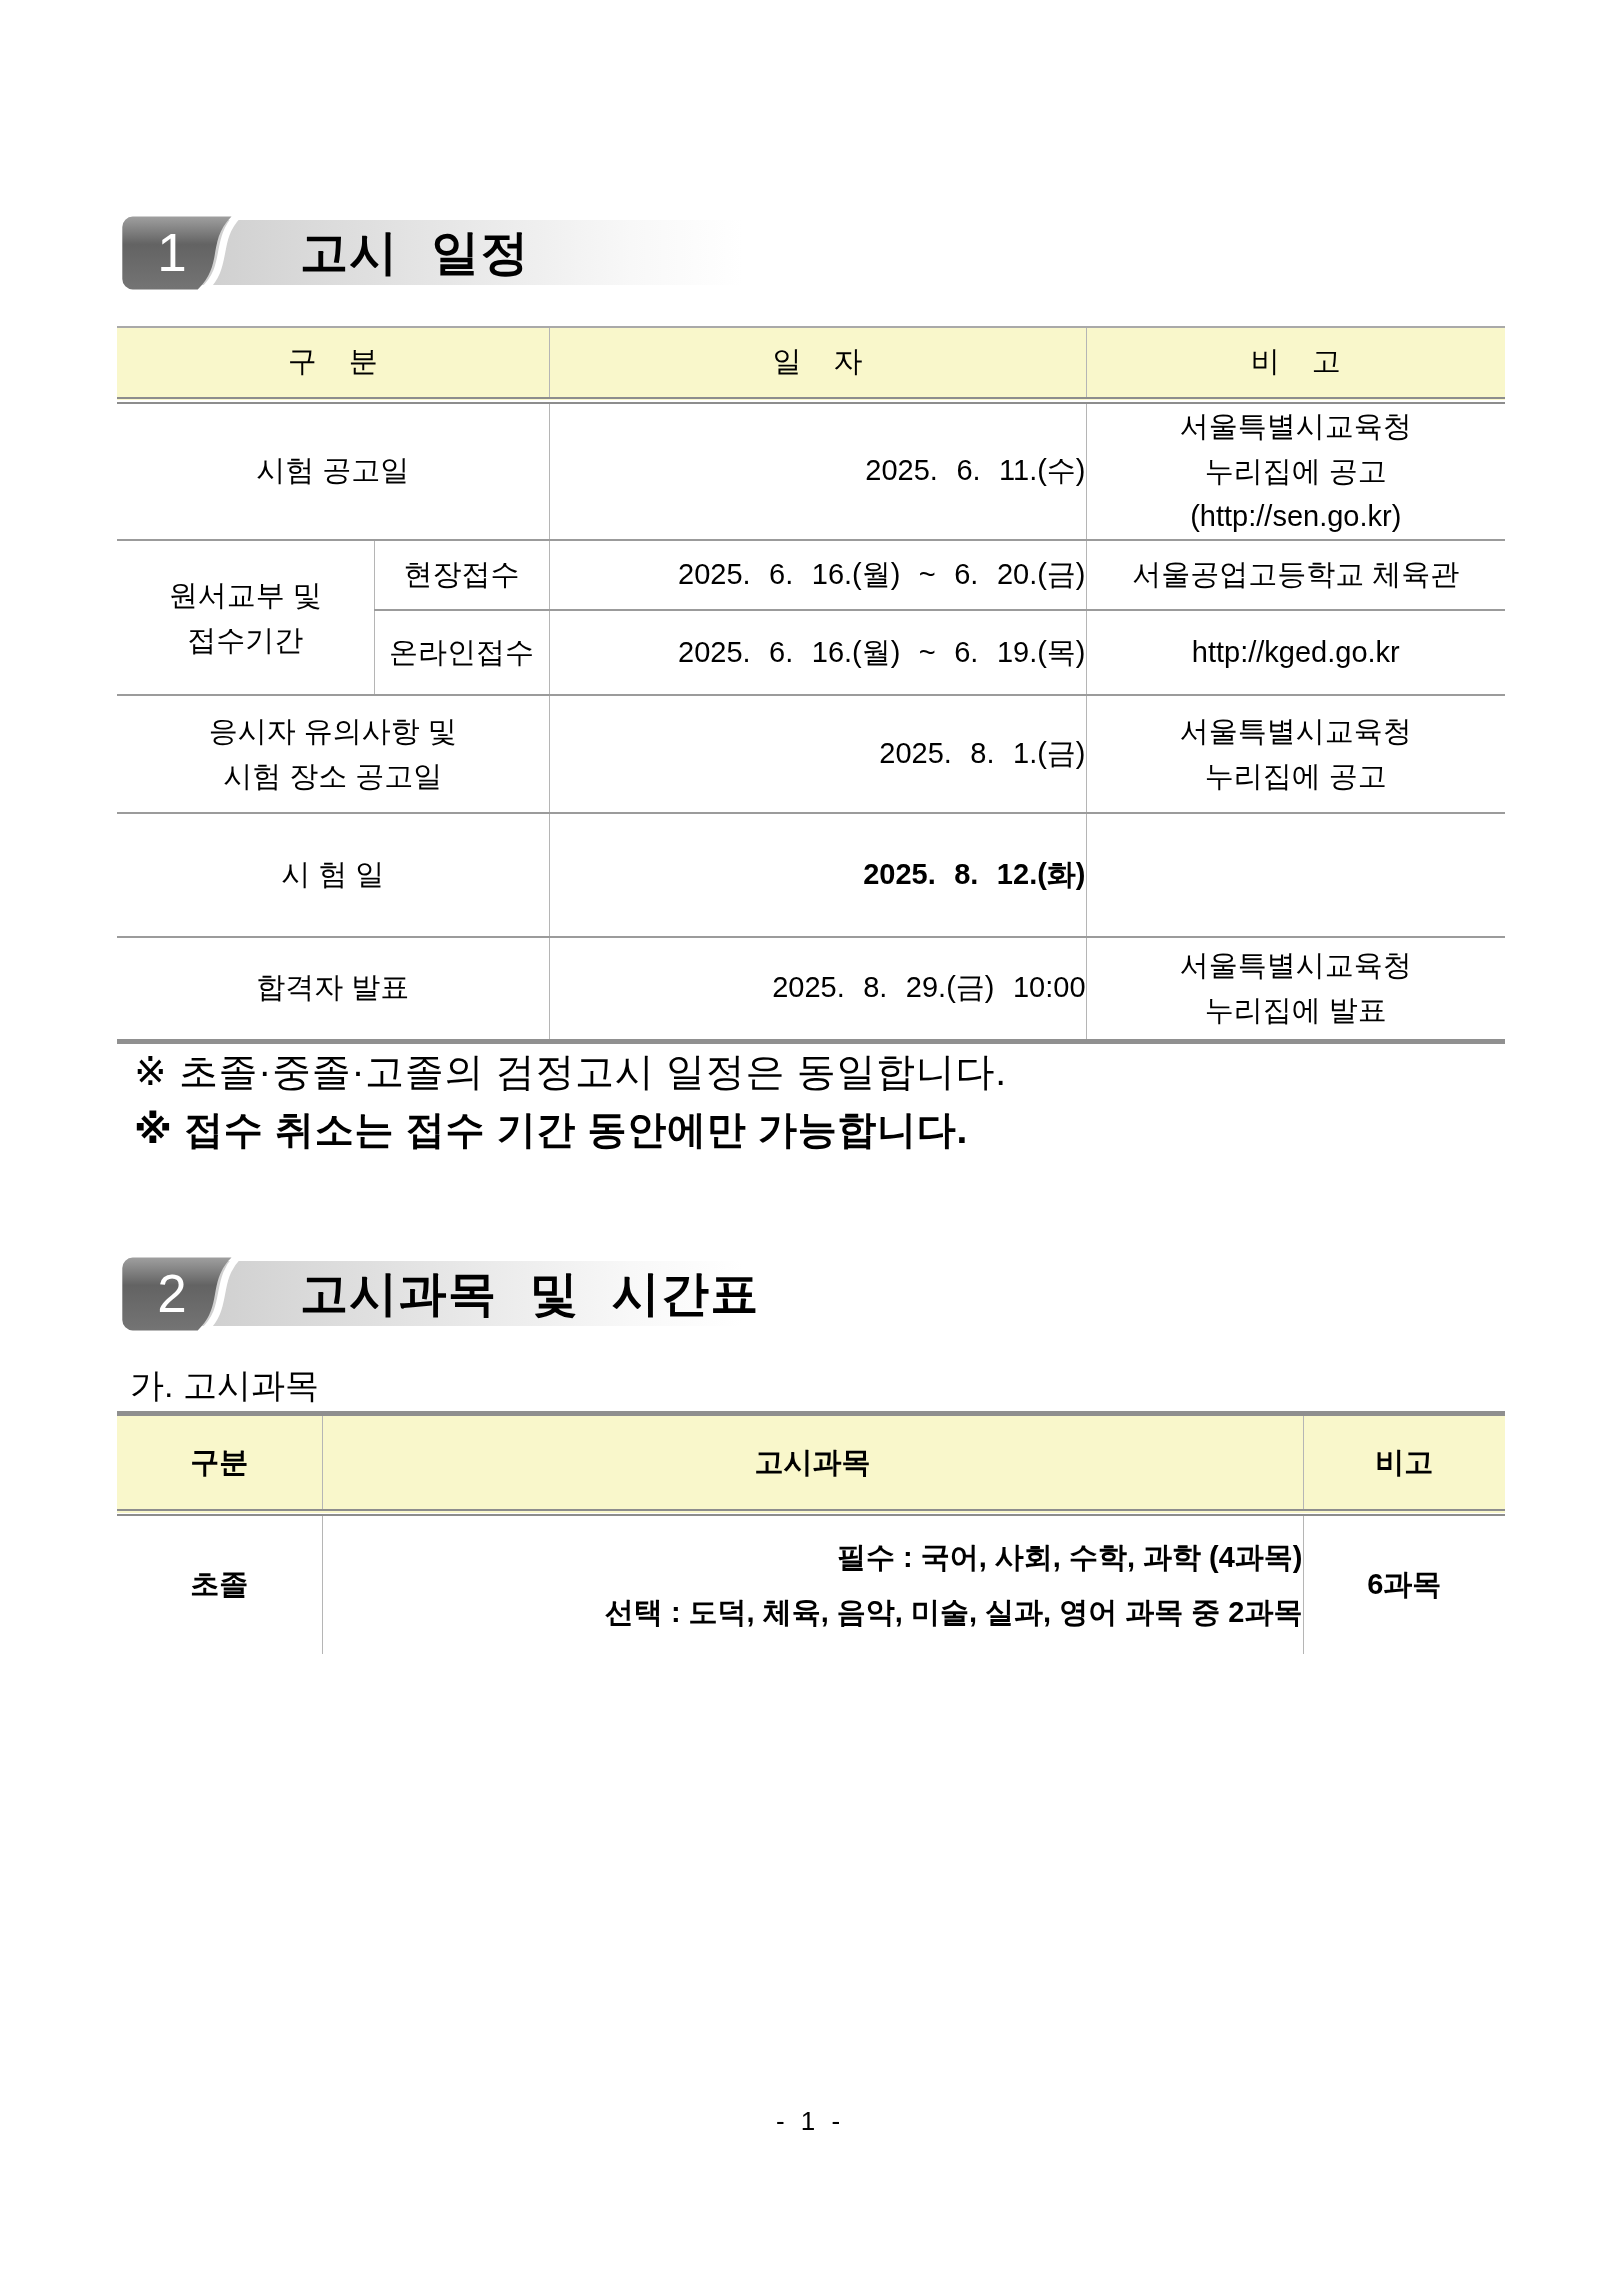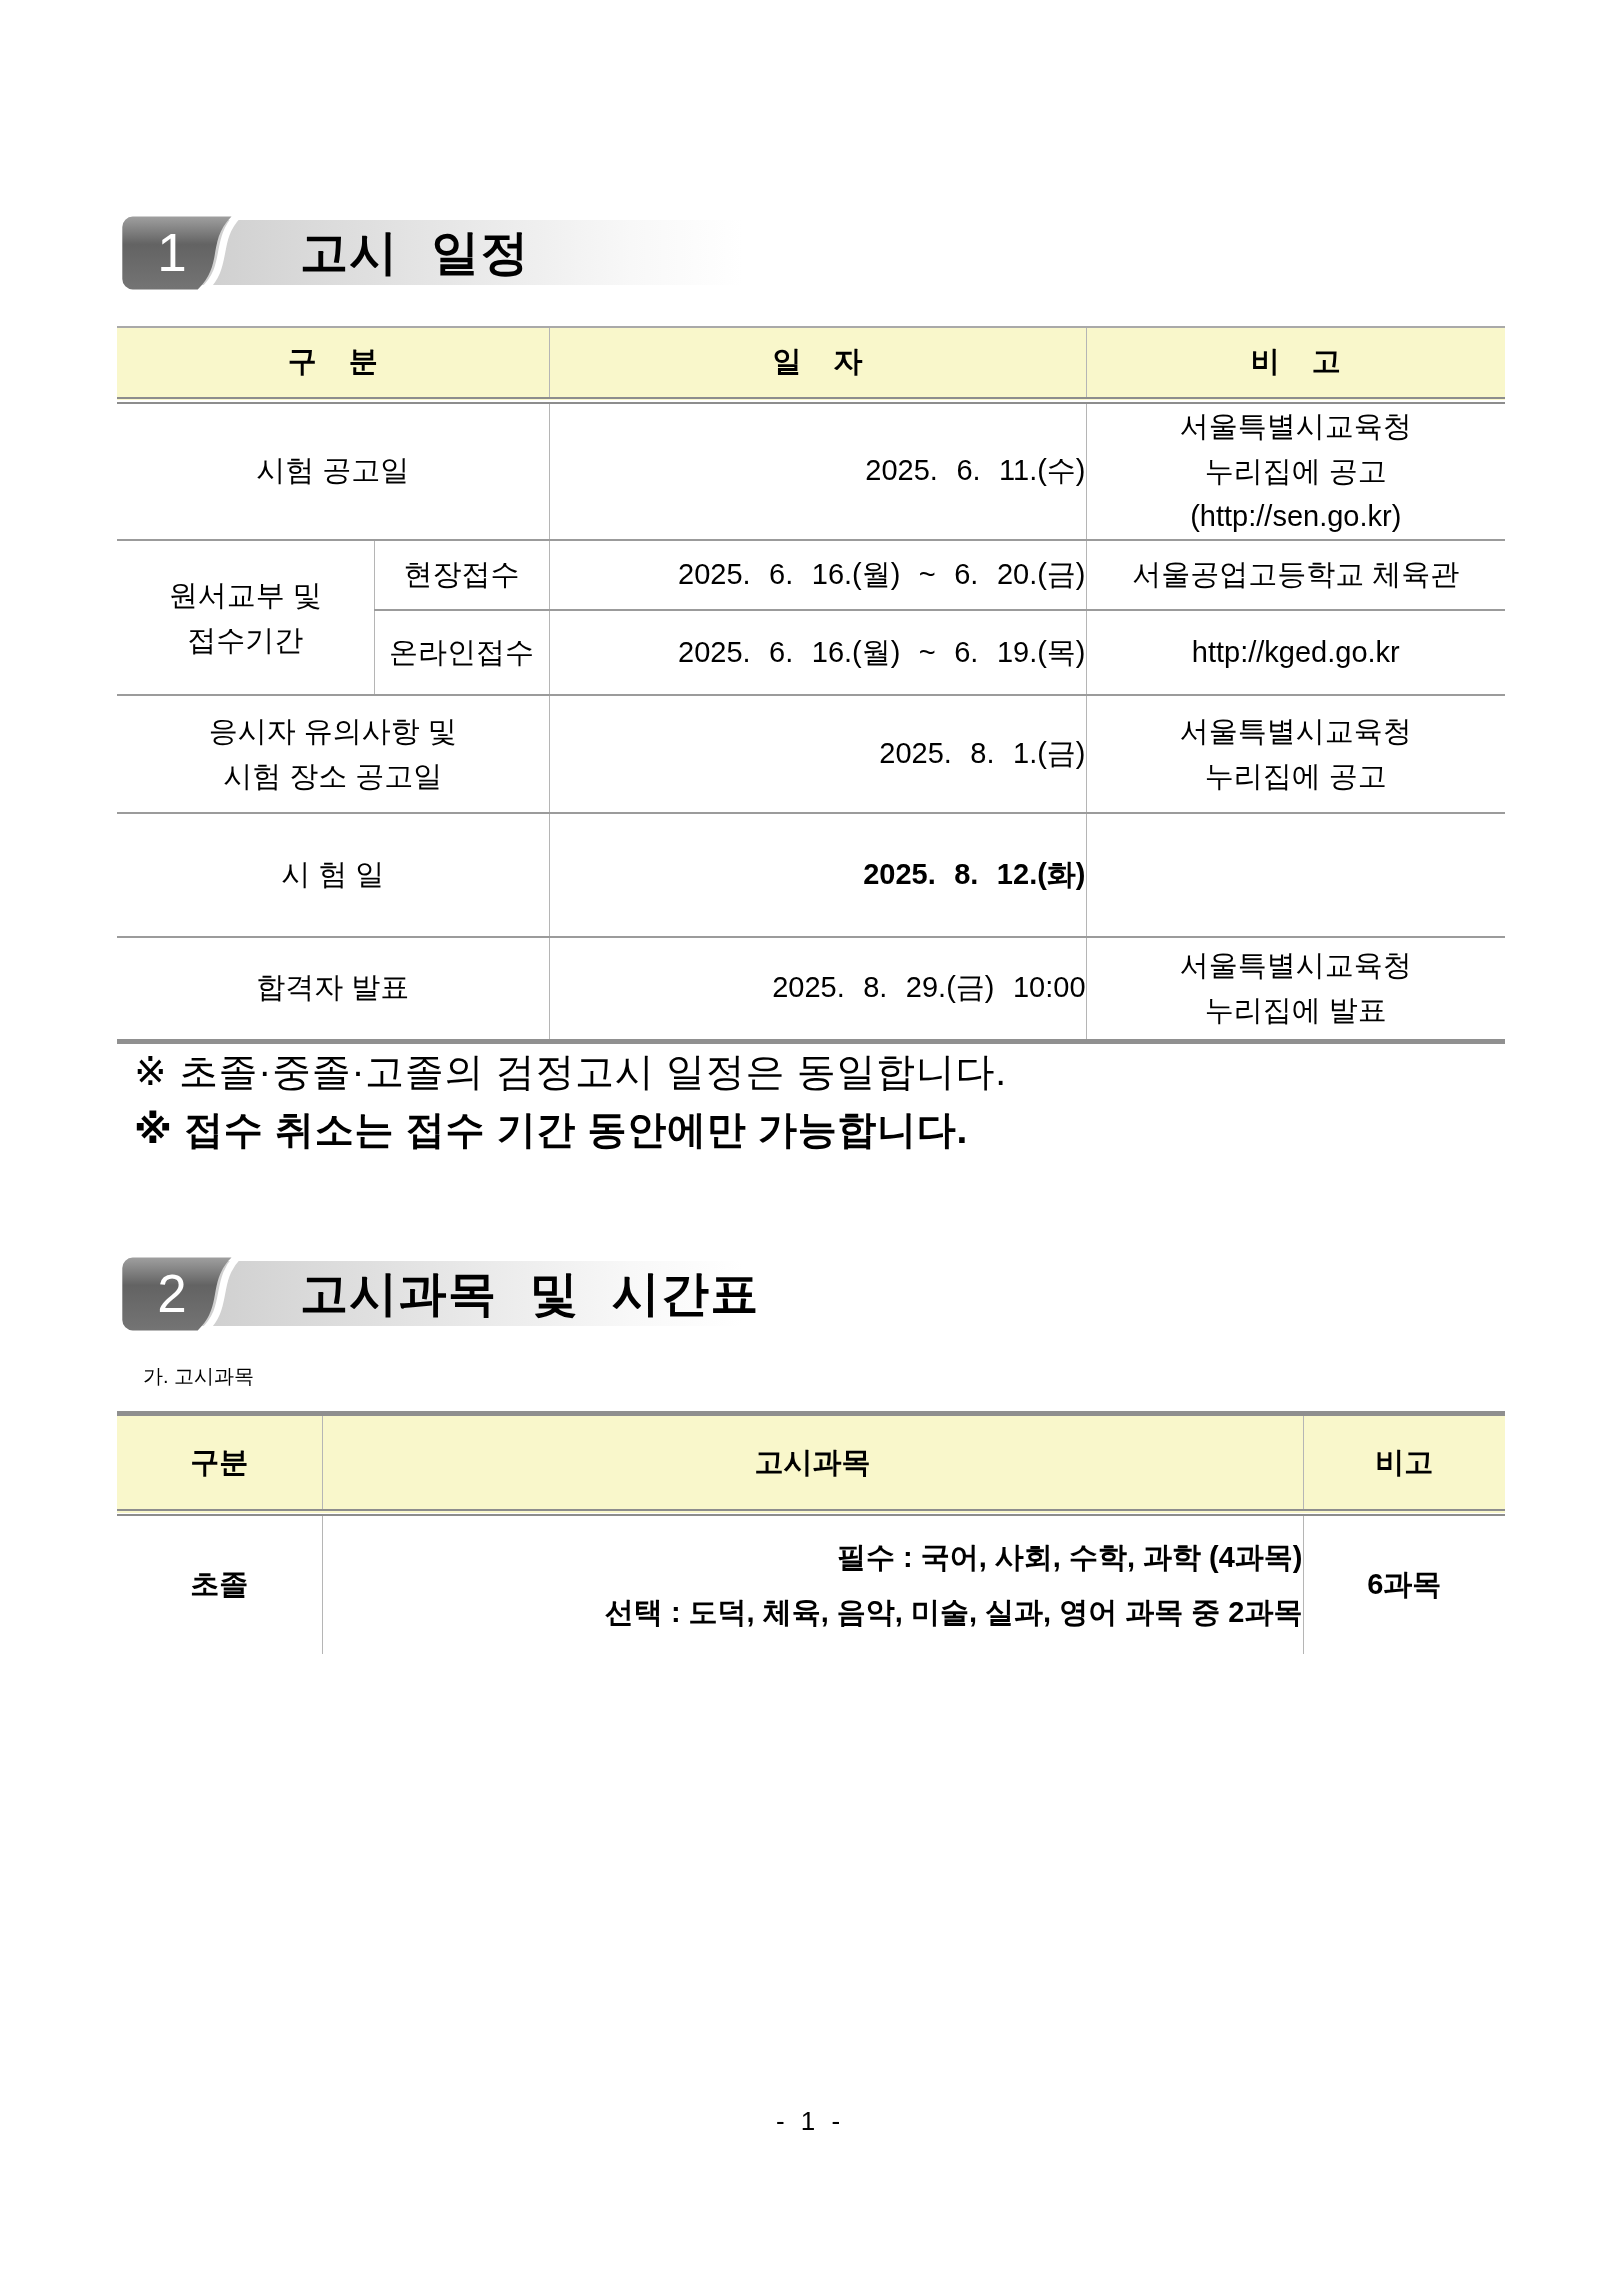--- a/index.html
+++ b/index.html
@@ -34,42 +34,42 @@
   table { border-collapse:collapse; table-layout:fixed; width:1388px; }
   td { font-size:29px; vertical-align:middle; }
   .c { text-align:center; }
   .l { text-align:right; padding-left:30px; }
   .bl { border-left:1.3px solid #b5b5b5; }
   .bold { font-weight:700; }
   .pre { white-space:pre; }
 
   
   .t1 thead td {
-    background:#f9f7cb; font-weight:700; height:73px;
+    background:#f9f7cb; font-weight:400; height:73px;
     border-top:2px solid #a9a9a9; border-bottom:7.2px double #8d8d8d;
   }
   .t1 tbody td { border-top:2.6px solid #9b9b9b; }
   .t1 tbody tr.first td { border-top:none; }
   .t1 tbody tr.last td { border-bottom:5.9px solid #909090; }
   .t1 .date { word-spacing:10.4px; }
   .t1 .ml { line-height:1.55; }
 
   
   .t2 thead td {
     background:#f9f7cb; font-weight:700; height:99px;
     border-top:5.2px solid #8f8f8f; border-bottom:7.2px double #8d8d8d;
   }
   .t2 tbody td { border-top:2.6px solid #9b9b9b; font-weight:600; }
   .t2 tbody tr.first td { border-top:none; }
   .t2 tbody tr.last td { border-bottom:5.9px solid #9a9a9a; }
   .t2 .subjects { line-height:1.9; padding-left:34px; }
 
   
   .note { position:absolute; left:134px; font-size:39px; letter-spacing:0.7px; }
-  .subsection { position:absolute; left:143px; font-size:20px; }
+  .subsection { position:absolute; left:130px; font-size:34px; }
   .footer { position:absolute; left:0; width:1616px; text-align:center; font-size:26px; word-spacing:9px; }
 </style>
 </head>
 <body>
 
 <div class="section-header" style="top:215px">
   <div class="banner"></div>
   <svg class="badge-svg" width="143" height="76" viewBox="0 0 220 116">
     <defs>
       <linearGradient id="bg1" x1="0" y1="0" x2="0" y2="1">

